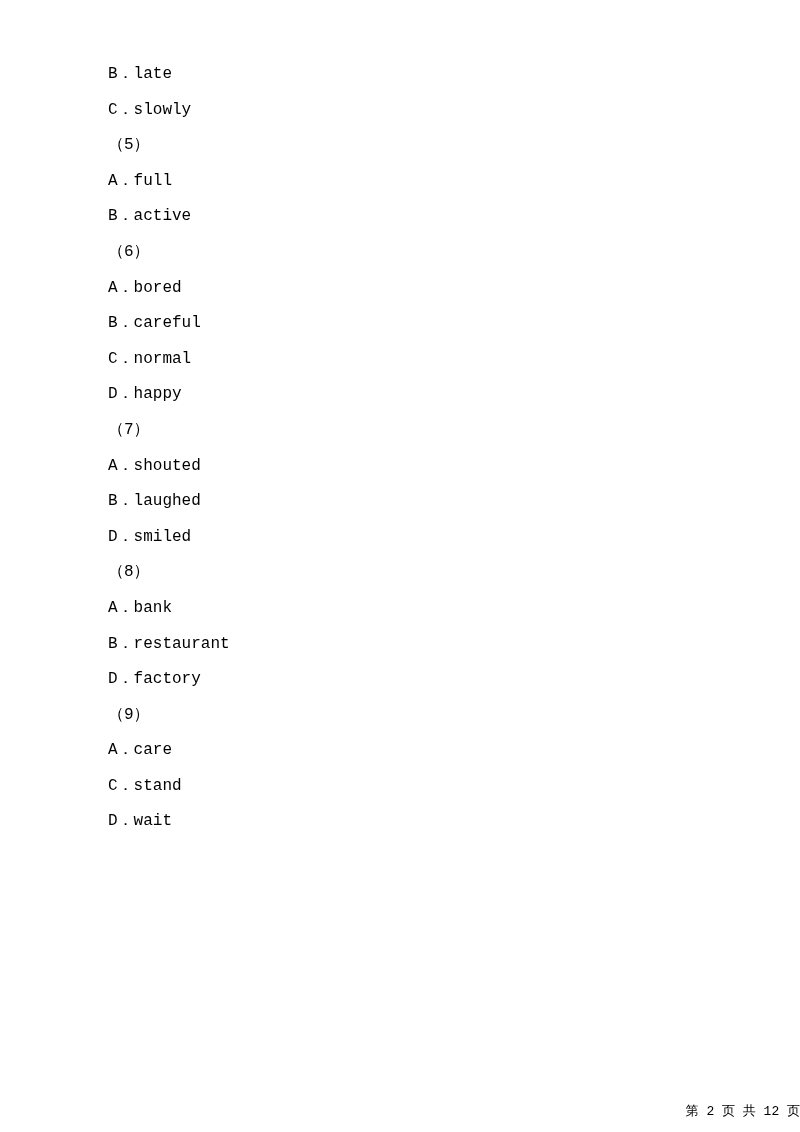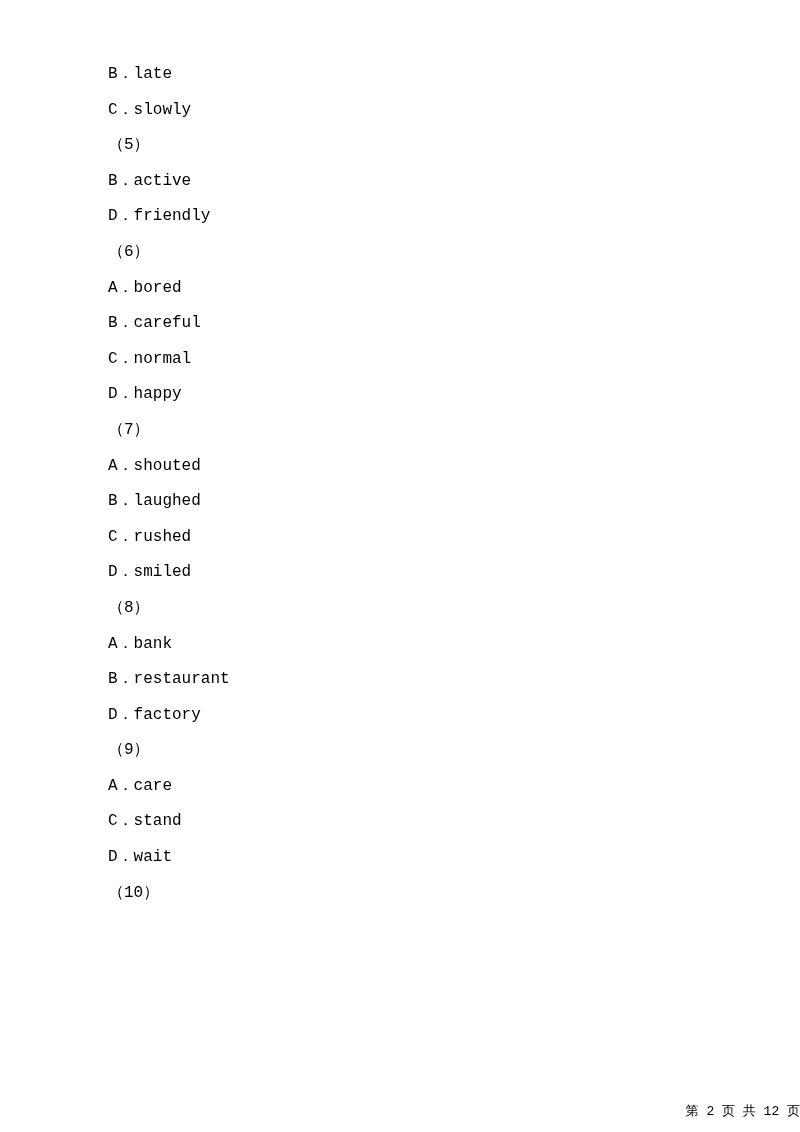--- a/index.html
+++ b/index.html
@@ -42,38 +42,36 @@
       font-size: 13px;
     }
   </style>
 </head>
 <body>
 
 <div class="content">
 <div class="line">B．late</div>
     <div class="line">C．slowly</div>
     <div class="line question-number">（5）</div>
+    <div class="line">A．full</div>
     <div class="line">B．active</div>
-    <div class="line">D．friendly</div>
     <div class="line question-number">（6）</div>
     <div class="line">A．bored</div>
     <div class="line">B．careful</div>
     <div class="line">C．normal</div>
     <div class="line">D．happy</div>
     <div class="line question-number">（7）</div>
     <div class="line">A．shouted</div>
     <div class="line">B．laughed</div>
-    <div class="line">C．rushed</div>
     <div class="line">D．smiled</div>
     <div class="line question-number">（8）</div>
     <div class="line">A．bank</div>
     <div class="line">B．restaurant</div>
     <div class="line">D．factory</div>
     <div class="line question-number">（9）</div>
     <div class="line">A．care</div>
     <div class="line">C．stand</div>
     <div class="line">D．wait</div>
-    <div class="line question-number">（10）</div>
   </div>
 
 <div class="page-footer">
   <span>第 2 页  共 12 页</span>
 </div>
 
 </body></html>

